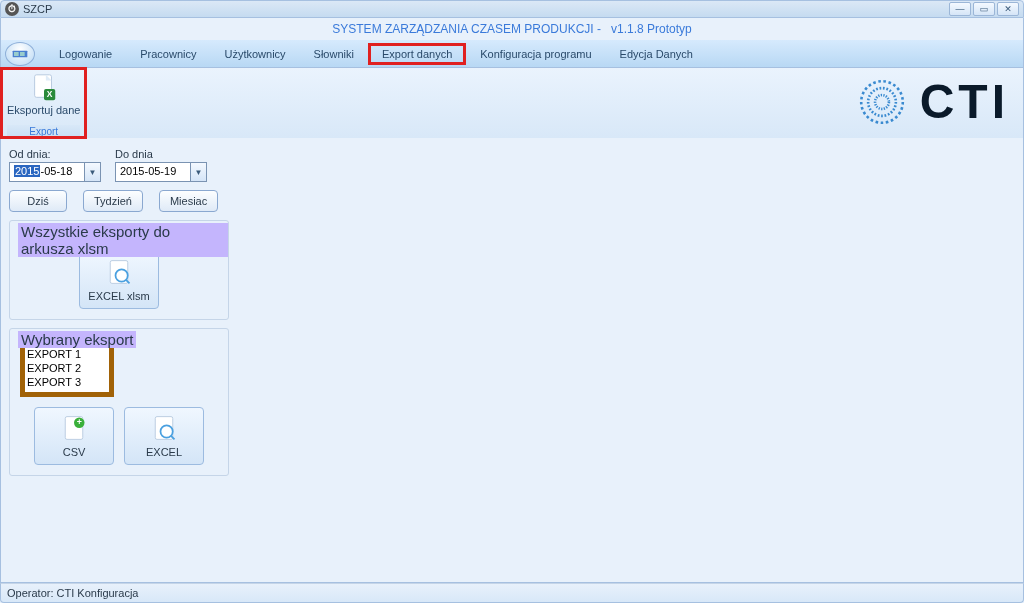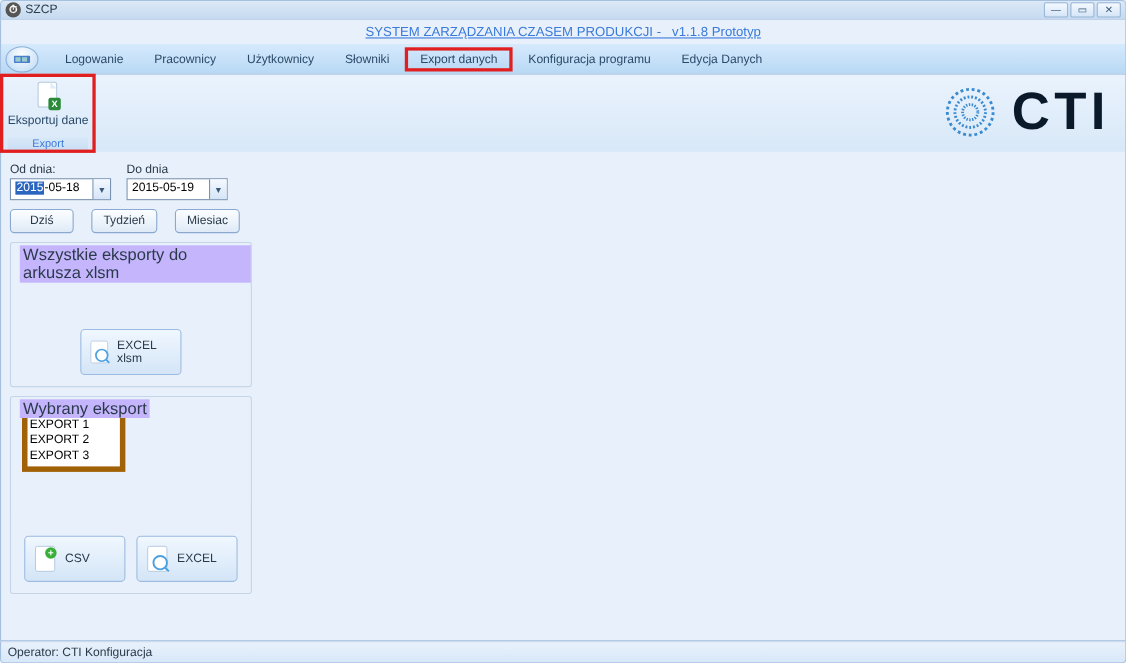--- a/index.html
+++ b/index.html
@@ -46,21 +46,20 @@
   .subtitle {
     height: 22px;
     display: flex;
     align-items: center;
     justify-content: center;
     color: #3a7ada;
     font-size: 12px;
     background: #e8f1fb;
     border-left: 1px solid #a6c0e0;
     border-right: 1px solid #a6c0e0;
-    text-decoration: underline;
   }
 
   
   .menubar-wrap {
     display: flex;
     align-items: center;
     background: linear-gradient(#d6eafd,#b8d8f4);
     border-left: 1px solid #a6c0e0;
     border-right: 1px solid #a6c0e0;
     border-bottom: 1px solid #a6c0e0;
@@ -202,30 +201,29 @@
   .group .glabel {
     position: absolute;
     top: 2px; left: 8px;
     font-size: 15px;
     color: #2a3a4a;
     background: #c4b5fd;
     padding: 0 3px;
   }
   .bigbtn {
     display: flex;
-    flex-direction: row;
+    flex-direction: column;
     align-items: center;
     gap: 4px;
-    width: 92px;
+    width: 80px;
     border: 1px solid #9cbbe0;
     background: linear-gradient(#f0f7ff,#d4e5f7);
     border-radius: 4px;
     padding: 6px 4px;
     cursor: pointer;
-    margin-top: 48px;
   }
   .bigbtn svg { width: 28px; height: 28px; }
   .bigbtn span { font-size: 11px; color: #2a3a4a; }
   .bigbtn-row { display: flex; gap: 10px; justify-content: center; }
 
   .listbox {
     border: 5px solid #a16207;
     background: #fff;
     height: 56px;
     width: 94px;

